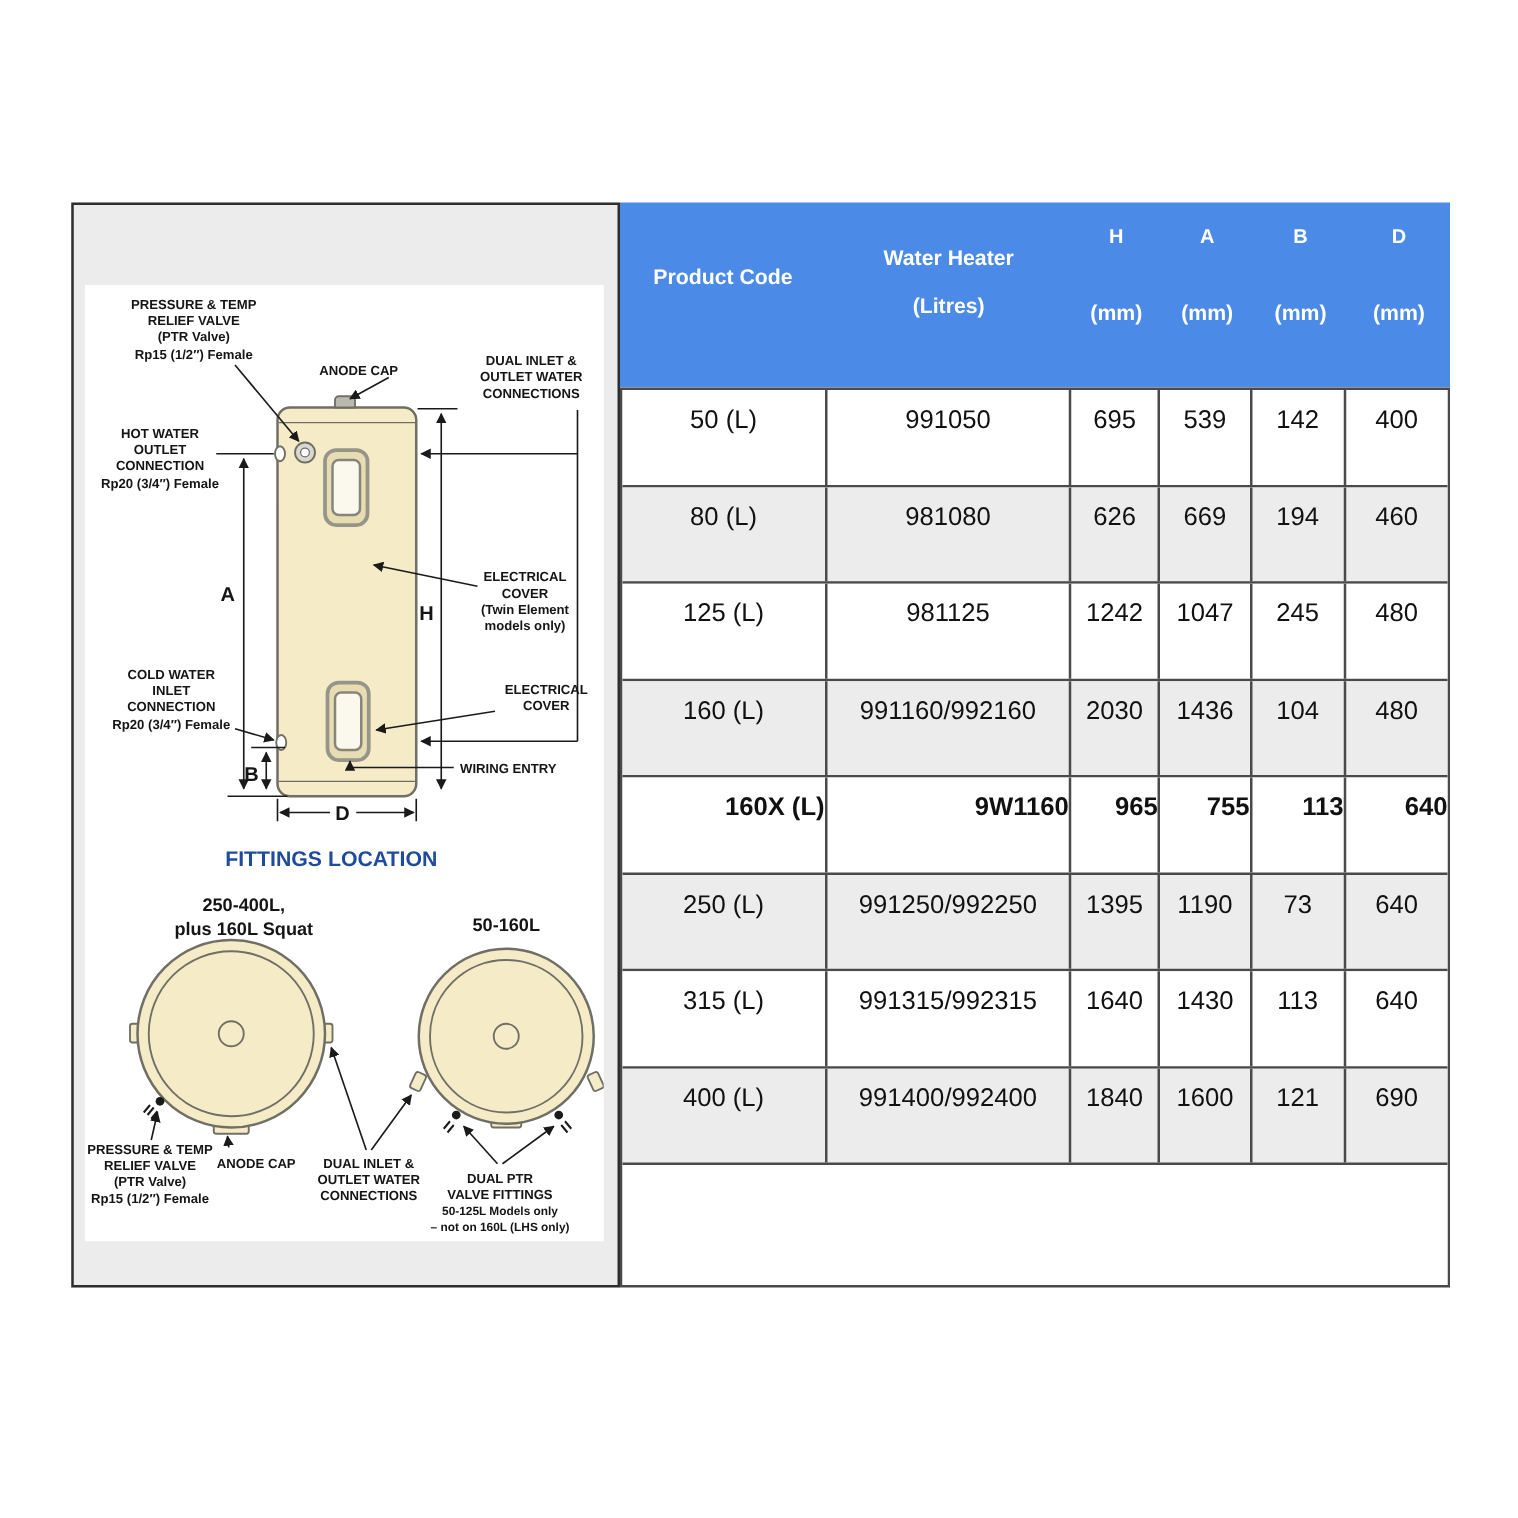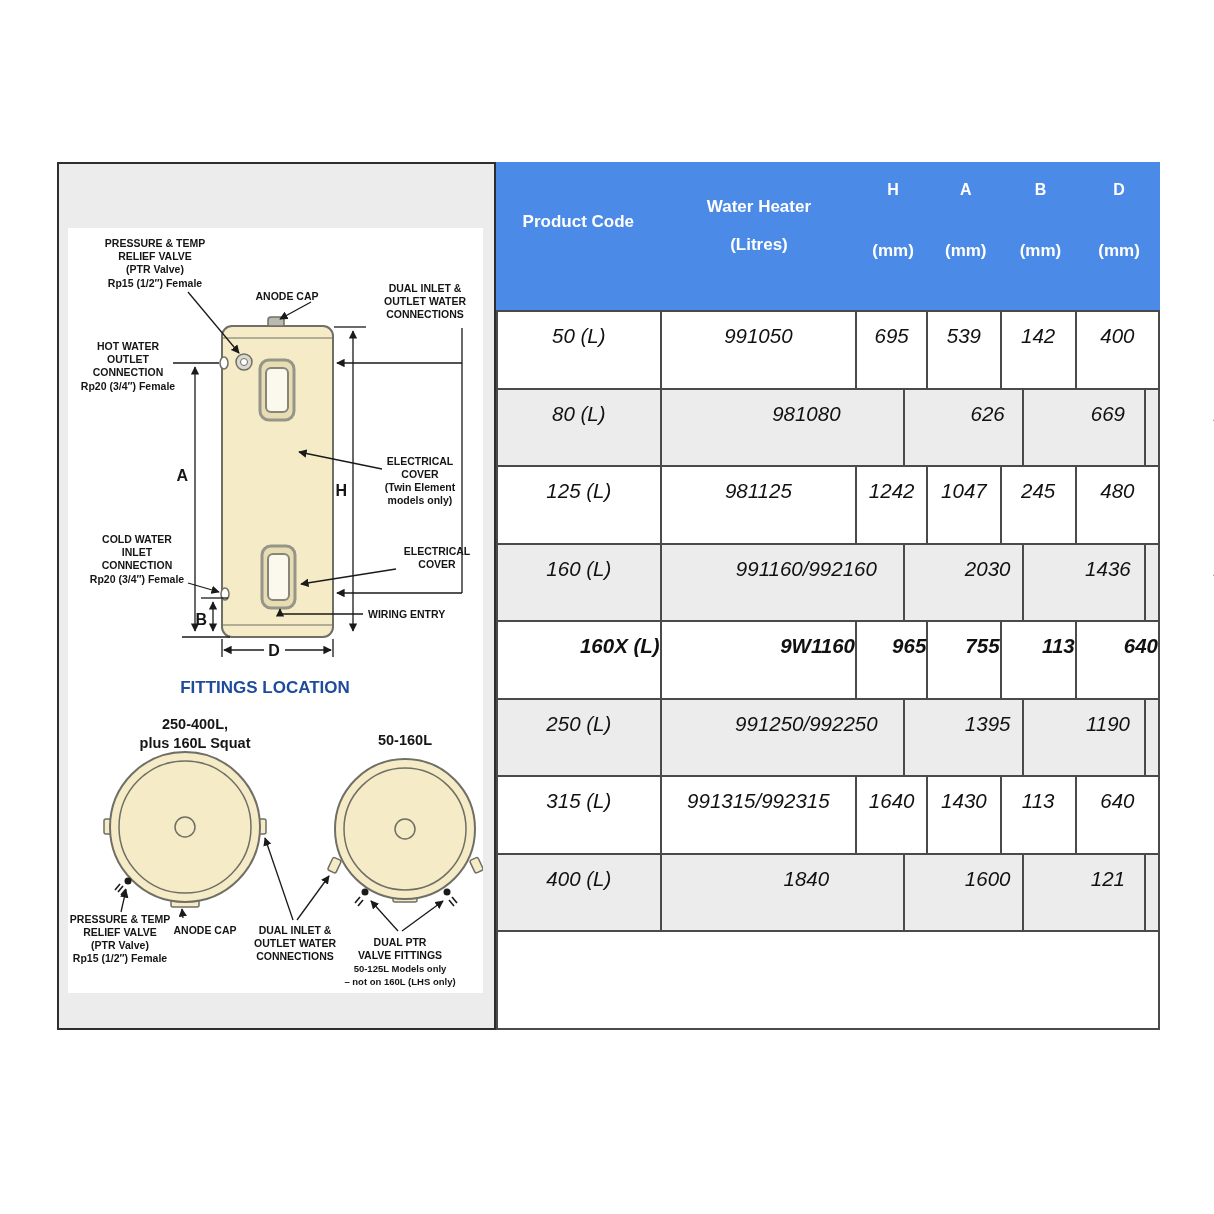--- a/index.html
+++ b/index.html
@@ -42,27 +42,27 @@
     display:grid;grid-template-columns:24.8% 29.6% 10.8% 11.1% 11.4% 12.3%;
   }
   .th{text-align:center;font-weight:bold;font-size:17px;}
   .th .l1{margin-top:35px;}
   .th .l2{margin-top:18px;}
   .th-code .l1{margin-top:50px;}
   .th-dim .l1{margin-top:19px;font-size:16px;}
   .th-dim .l2{margin-top:42px;font-size:17px;}
   .tbody{
     flex:1 1 auto;display:flex;flex-direction:column;
-    border:2px solid #4a4a4a;border-top:2px solid #4a4a4a;box-sizing:border-box;background:#ffffff;font-style:italic;
+    border:2px solid #4a4a4a;border-top:2px solid #4a4a4a;box-sizing:border-box;background:#ffffff;
   }
   .row{
     flex:0 0 77.5px;height:77.5px;box-sizing:border-box;border-bottom:2px solid #4a4a4a;
     display:grid;grid-template-columns:24.8% 29.6% 10.8% 11.1% 11.4% 12.3%;background:#ffffff;
   }
-  .row.alt{background:#ececec;gap:48px;}
+  .row.alt{background:#ececec;}
   .row.bold .td{font-weight:bold;text-align:right;}
   .td{
     text-align:center;padding-top:12px;font-size:20.5px;color:#111111;
     border-right:2px solid #4a4a4a;box-sizing:border-box;
   }
   .td:last-child{border-right:none;}
   .tfoot{flex:1 1 auto;background:#ffffff;}
 </style>
 </head>
 <body>
@@ -295,20 +295,21 @@
     <div class="row">
       <div class="td">315 (L)</div>
       <div class="td">991315/992315</div>
       <div class="td">1640</div>
       <div class="td">1430</div>
       <div class="td">113</div>
       <div class="td">640</div>
     </div>
     <div class="row alt">
       <div class="td">400 (L)</div>
+      <div class="td">991400/992400</div>
       <div class="td">1840</div>
       <div class="td">1600</div>
       <div class="td">121</div>
       <div class="td">690</div>
     </div>
     <div class="tfoot"></div>
   </div>
 </div>
 
 </body></html>

